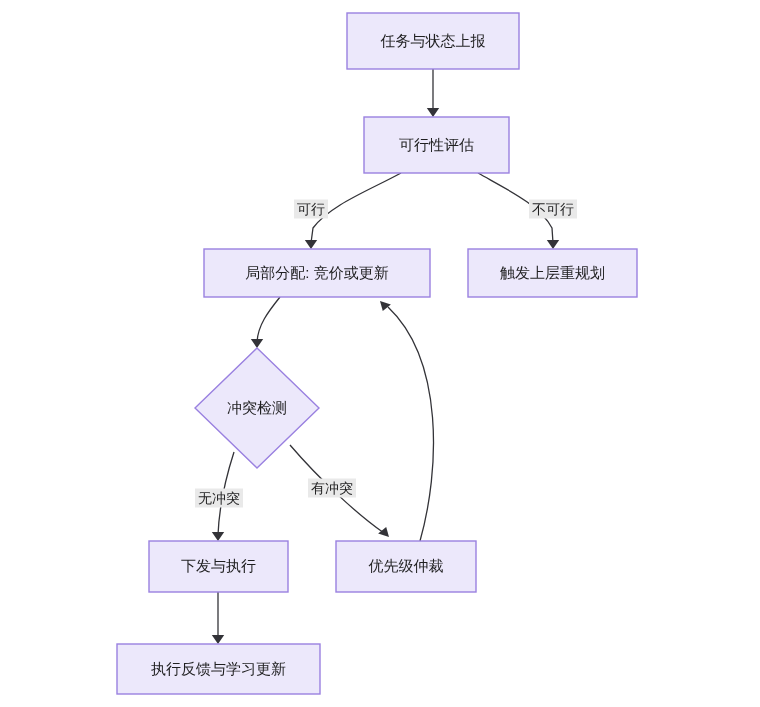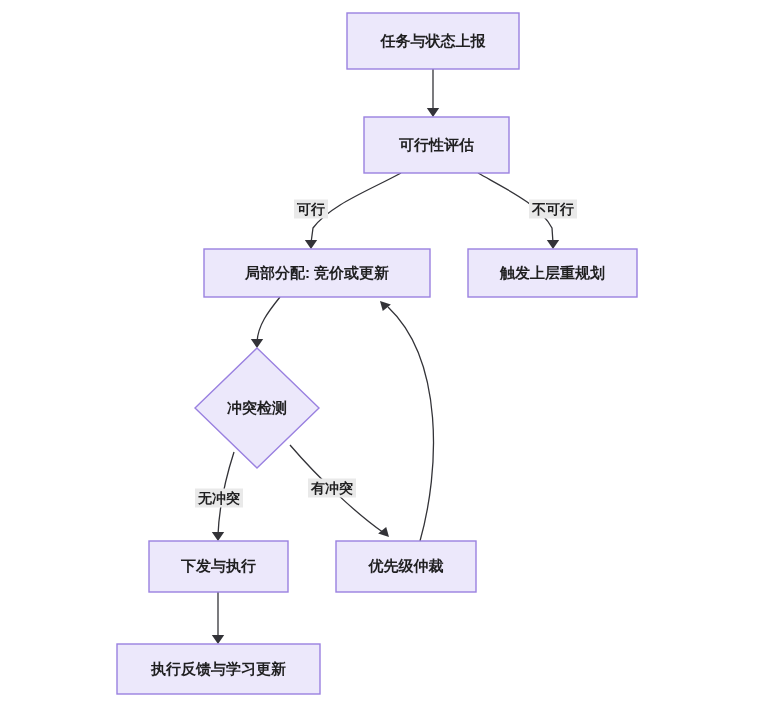--- a/index.html
+++ b/index.html
@@ -10,21 +10,20 @@
   body {
     width: 760px;
     height: 707px;
     font-family: "Liberation Sans", "DejaVu Sans", sans-serif;
     overflow: hidden;
   }
   #flowchart-root {
     position: relative;
     width: 760px;
     height: 706px;
-    font-weight: bold;
   }
   svg.flow {
     display: block;
     width: 760px;
     height: 707px;
   }
   .node-rect {
     fill: #ECE8FB;
     stroke: #9A81E0;
     stroke-width: 1.4px;

